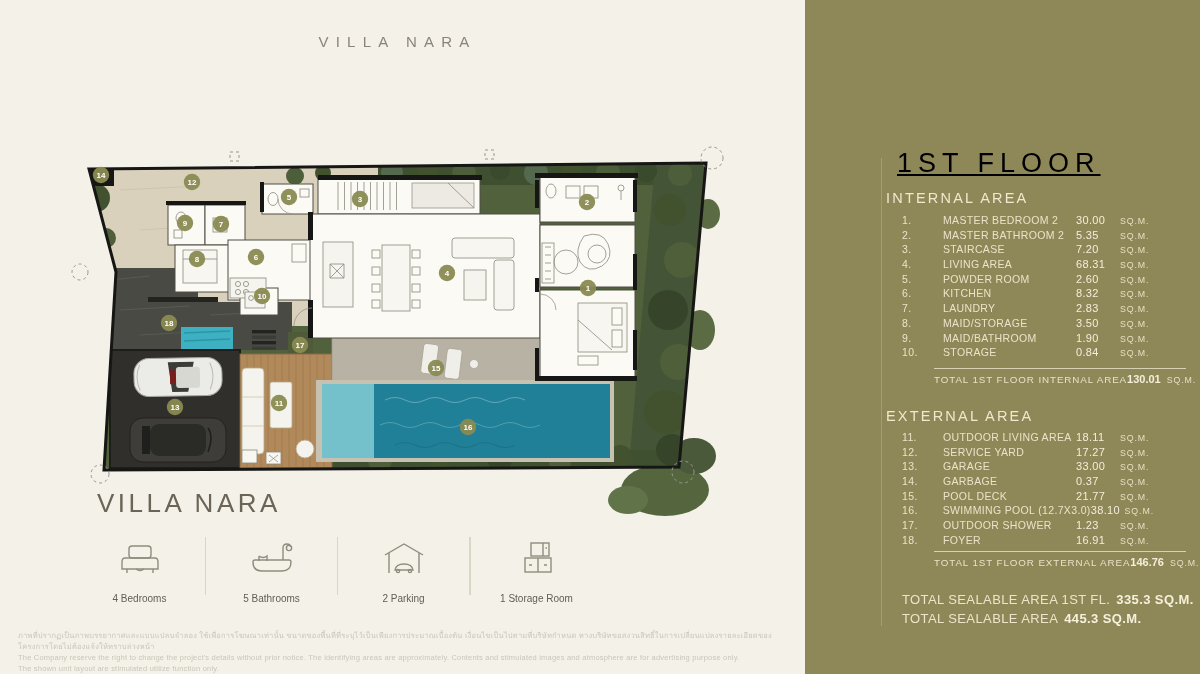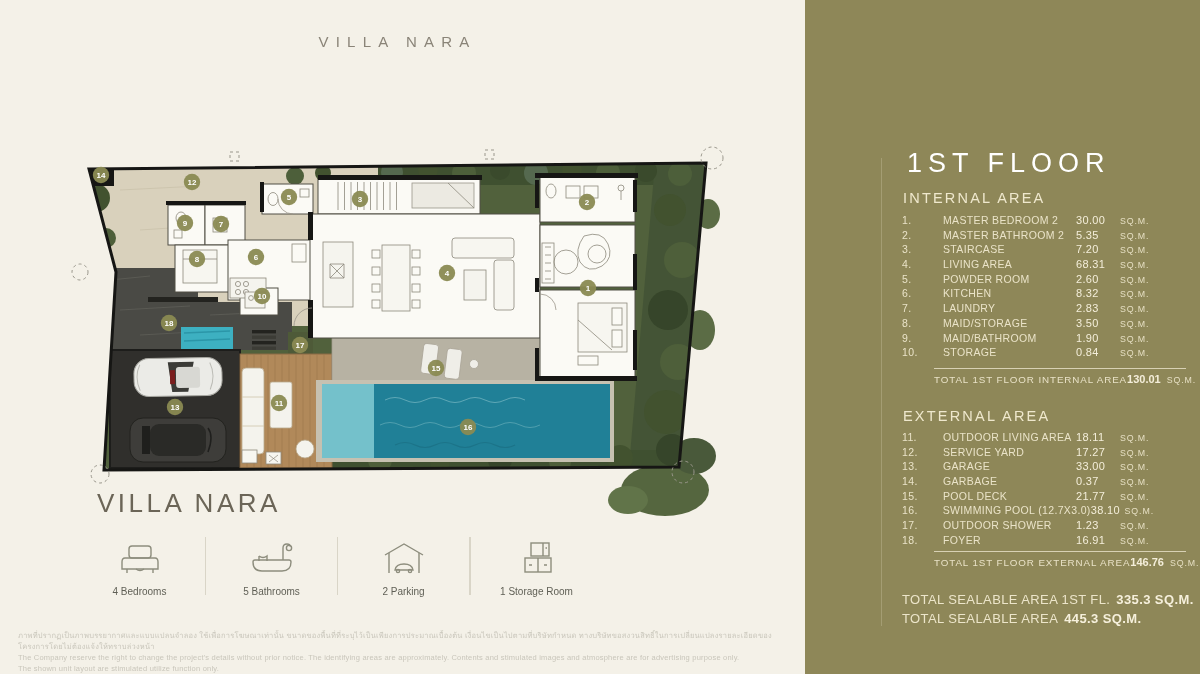--- a/index.html
+++ b/index.html
@@ -18,41 +18,41 @@
   .plan-name{
     position:absolute;left:97px;top:488px;
     font-size:26px;letter-spacing:3.5px;color:#6b6557;
   }
   .features{
     position:absolute;left:74px;top:533px;width:528px;height:72px;
     display:flex;align-items:stretch;
   }
   .feature{
     flex:1;display:flex;flex-direction:column;align-items:center;
-    justify-content:flex-start;padding-top:6px;
+    justify-content:space-between;padding-top:6px;
   }
   .feature .ficon{height:40px;display:flex;align-items:center;}
   .feature .flabel{
     margin-top:7px;font-size:10px;color:#5f5f55;text-align:center;
     line-height:12px;max-width:92px;
   }
   .fdivider{width:1px;background:#d9d5c7;margin:4px 0 10px 0;}
   .disclaimer{
     position:absolute;left:18px;top:630px;width:760px;
     font-size:7.5px;line-height:11px;color:#c9c6bb;letter-spacing:.2px;
   }
   
   .sidebar{position:absolute;left:805px;top:0;width:395px;height:674px;}
   .side-rule{position:absolute;left:76px;top:158px;width:1px;height:468px;background:#a49d73;}
   .floor-title{
-    position:absolute;left:102px;top:148px;
-    font-size:27px;letter-spacing:6px;color:#ffffff;
+    position:absolute;left:92px;top:148px;
+    font-size:27px;letter-spacing:6px;color:#000000;text-decoration:underline;
   }
   .sec-heading{
-    position:absolute;left:98px;
+    position:absolute;left:81px;
     font-size:14.5px;letter-spacing:2.2px;color:#efe8cd;
   }
   .area-list{position:absolute;left:97px;width:252px;}
   .area-row{display:flex;align-items:baseline;height:14.7px;font-size:10.5px;letter-spacing:.35px;color:#eae3c8;}
   .area-row .num{width:16px;}
   .area-row .label{flex:1;white-space:nowrap;padding-left:25px;}
   .area-row .val{width:44px;font-weight:normal;font-size:11px;color:#f4eeda;}
   .area-row .unit{width:34px;font-size:8.8px;letter-spacing:.9px;color:#e6dfc3;}
   .total-line{
     position:absolute;left:97px;width:252px;border-top:1px solid #d8d1b4;

